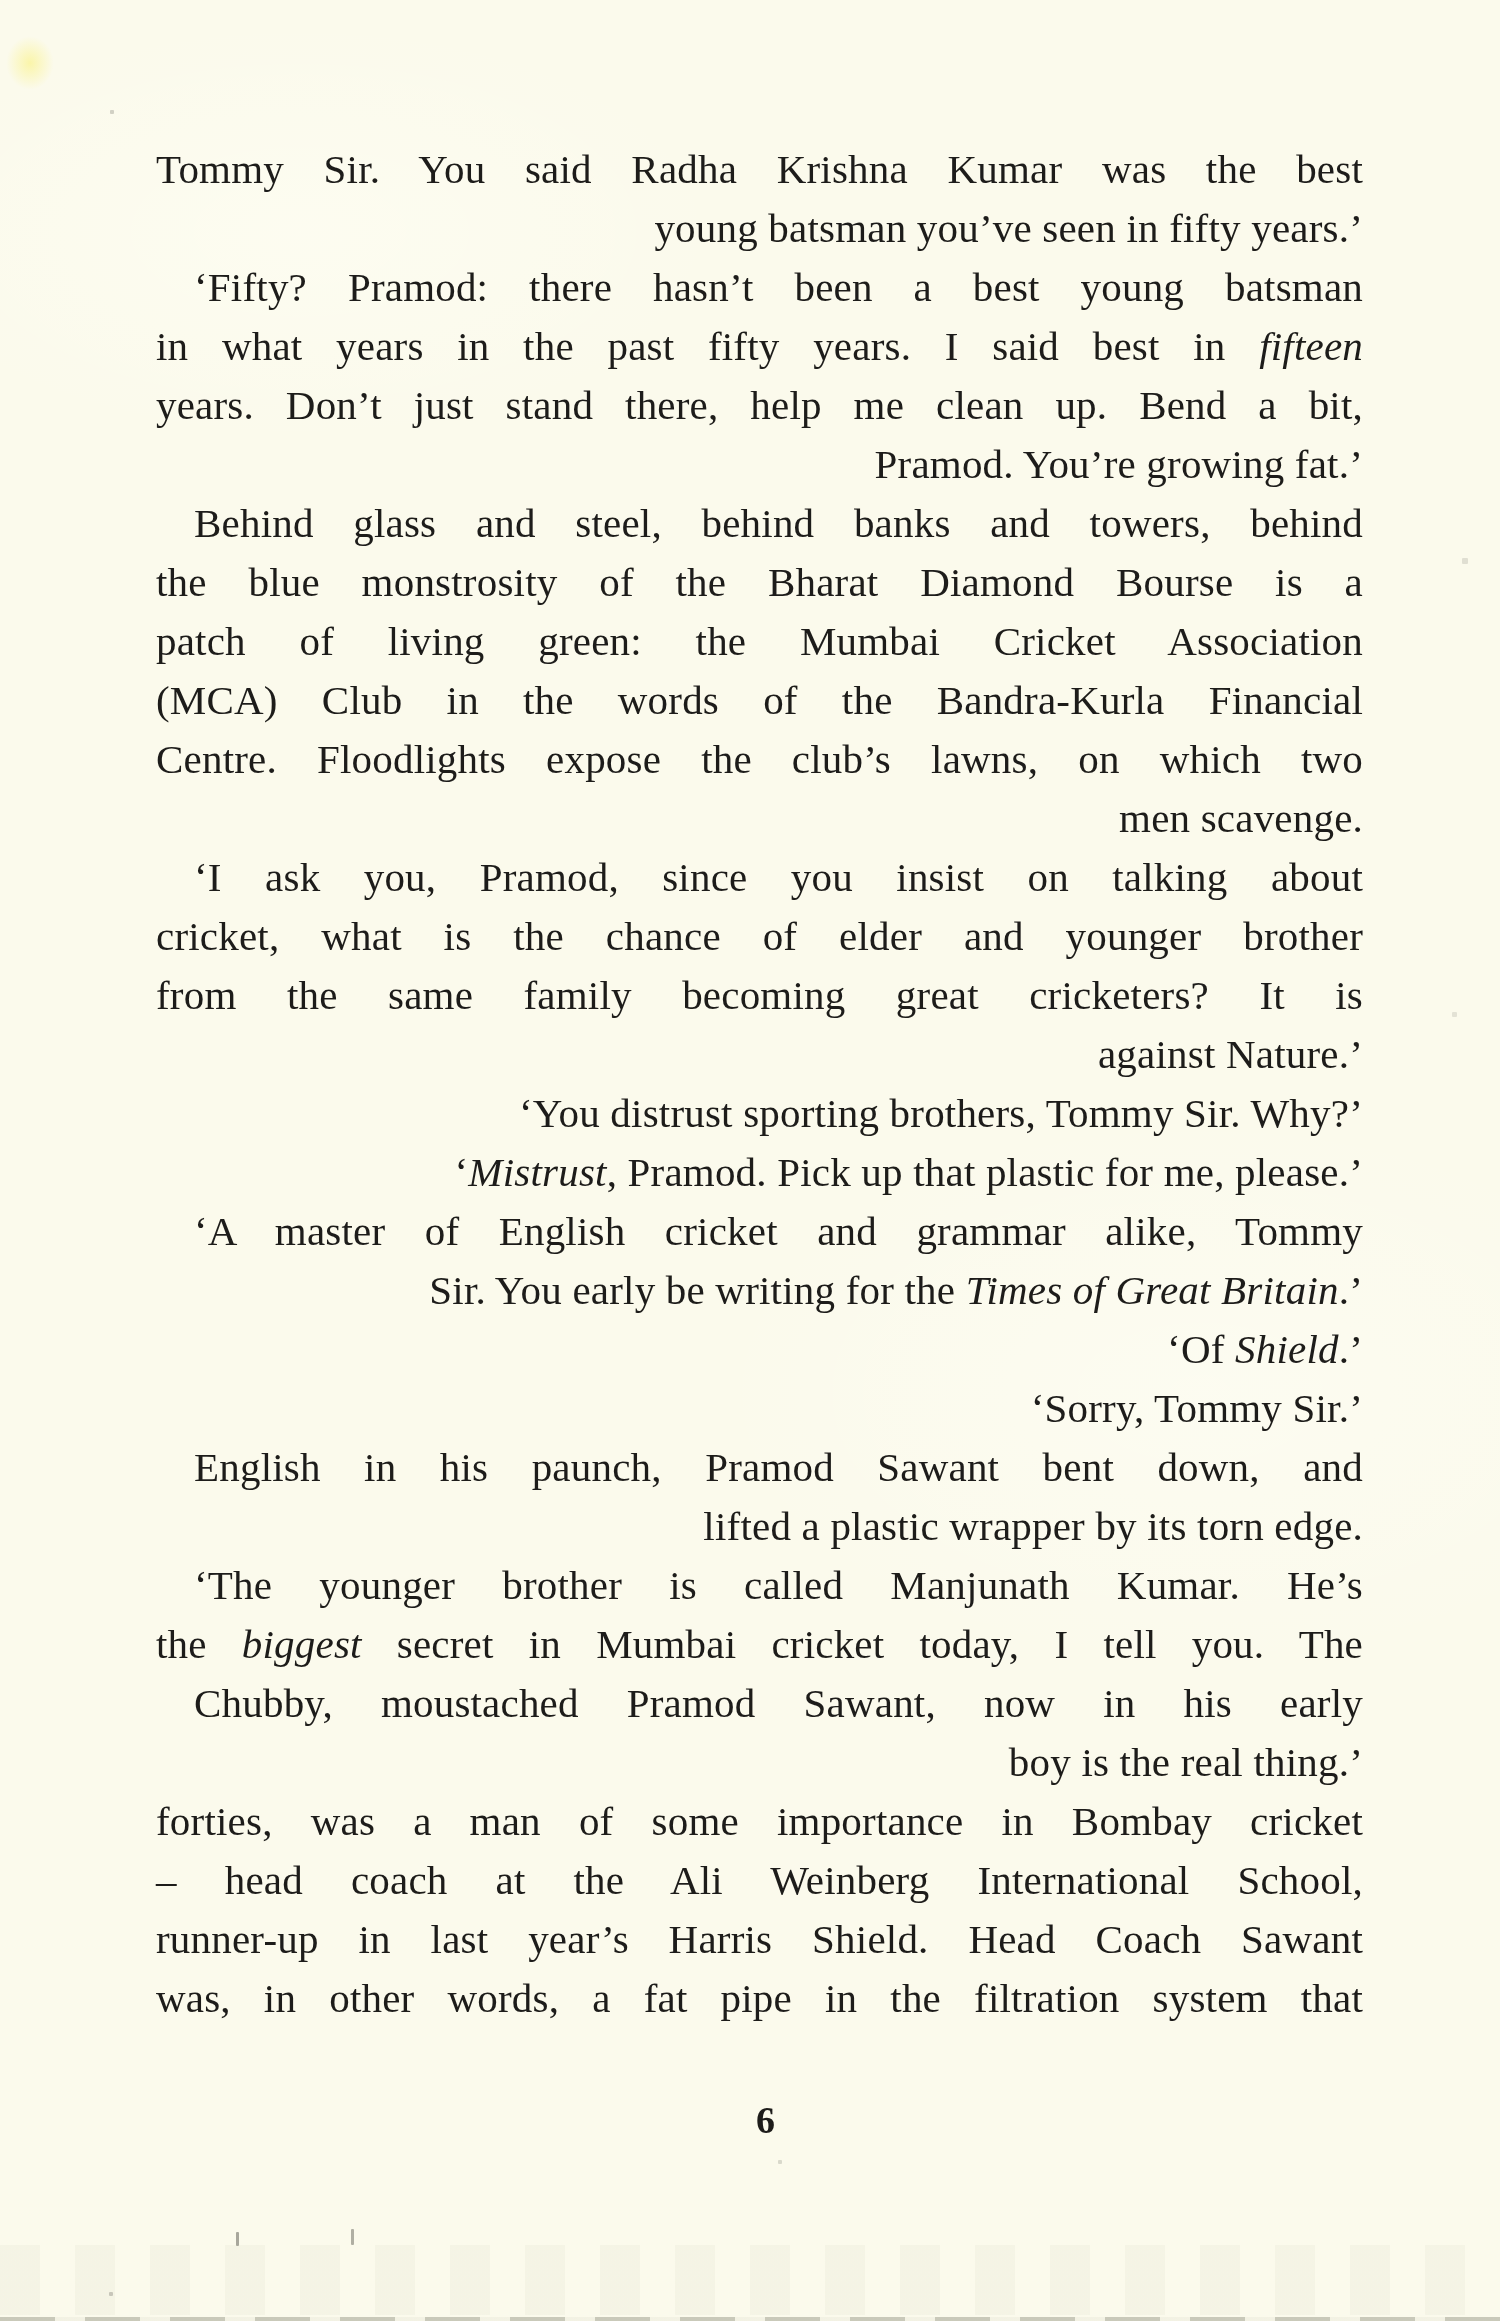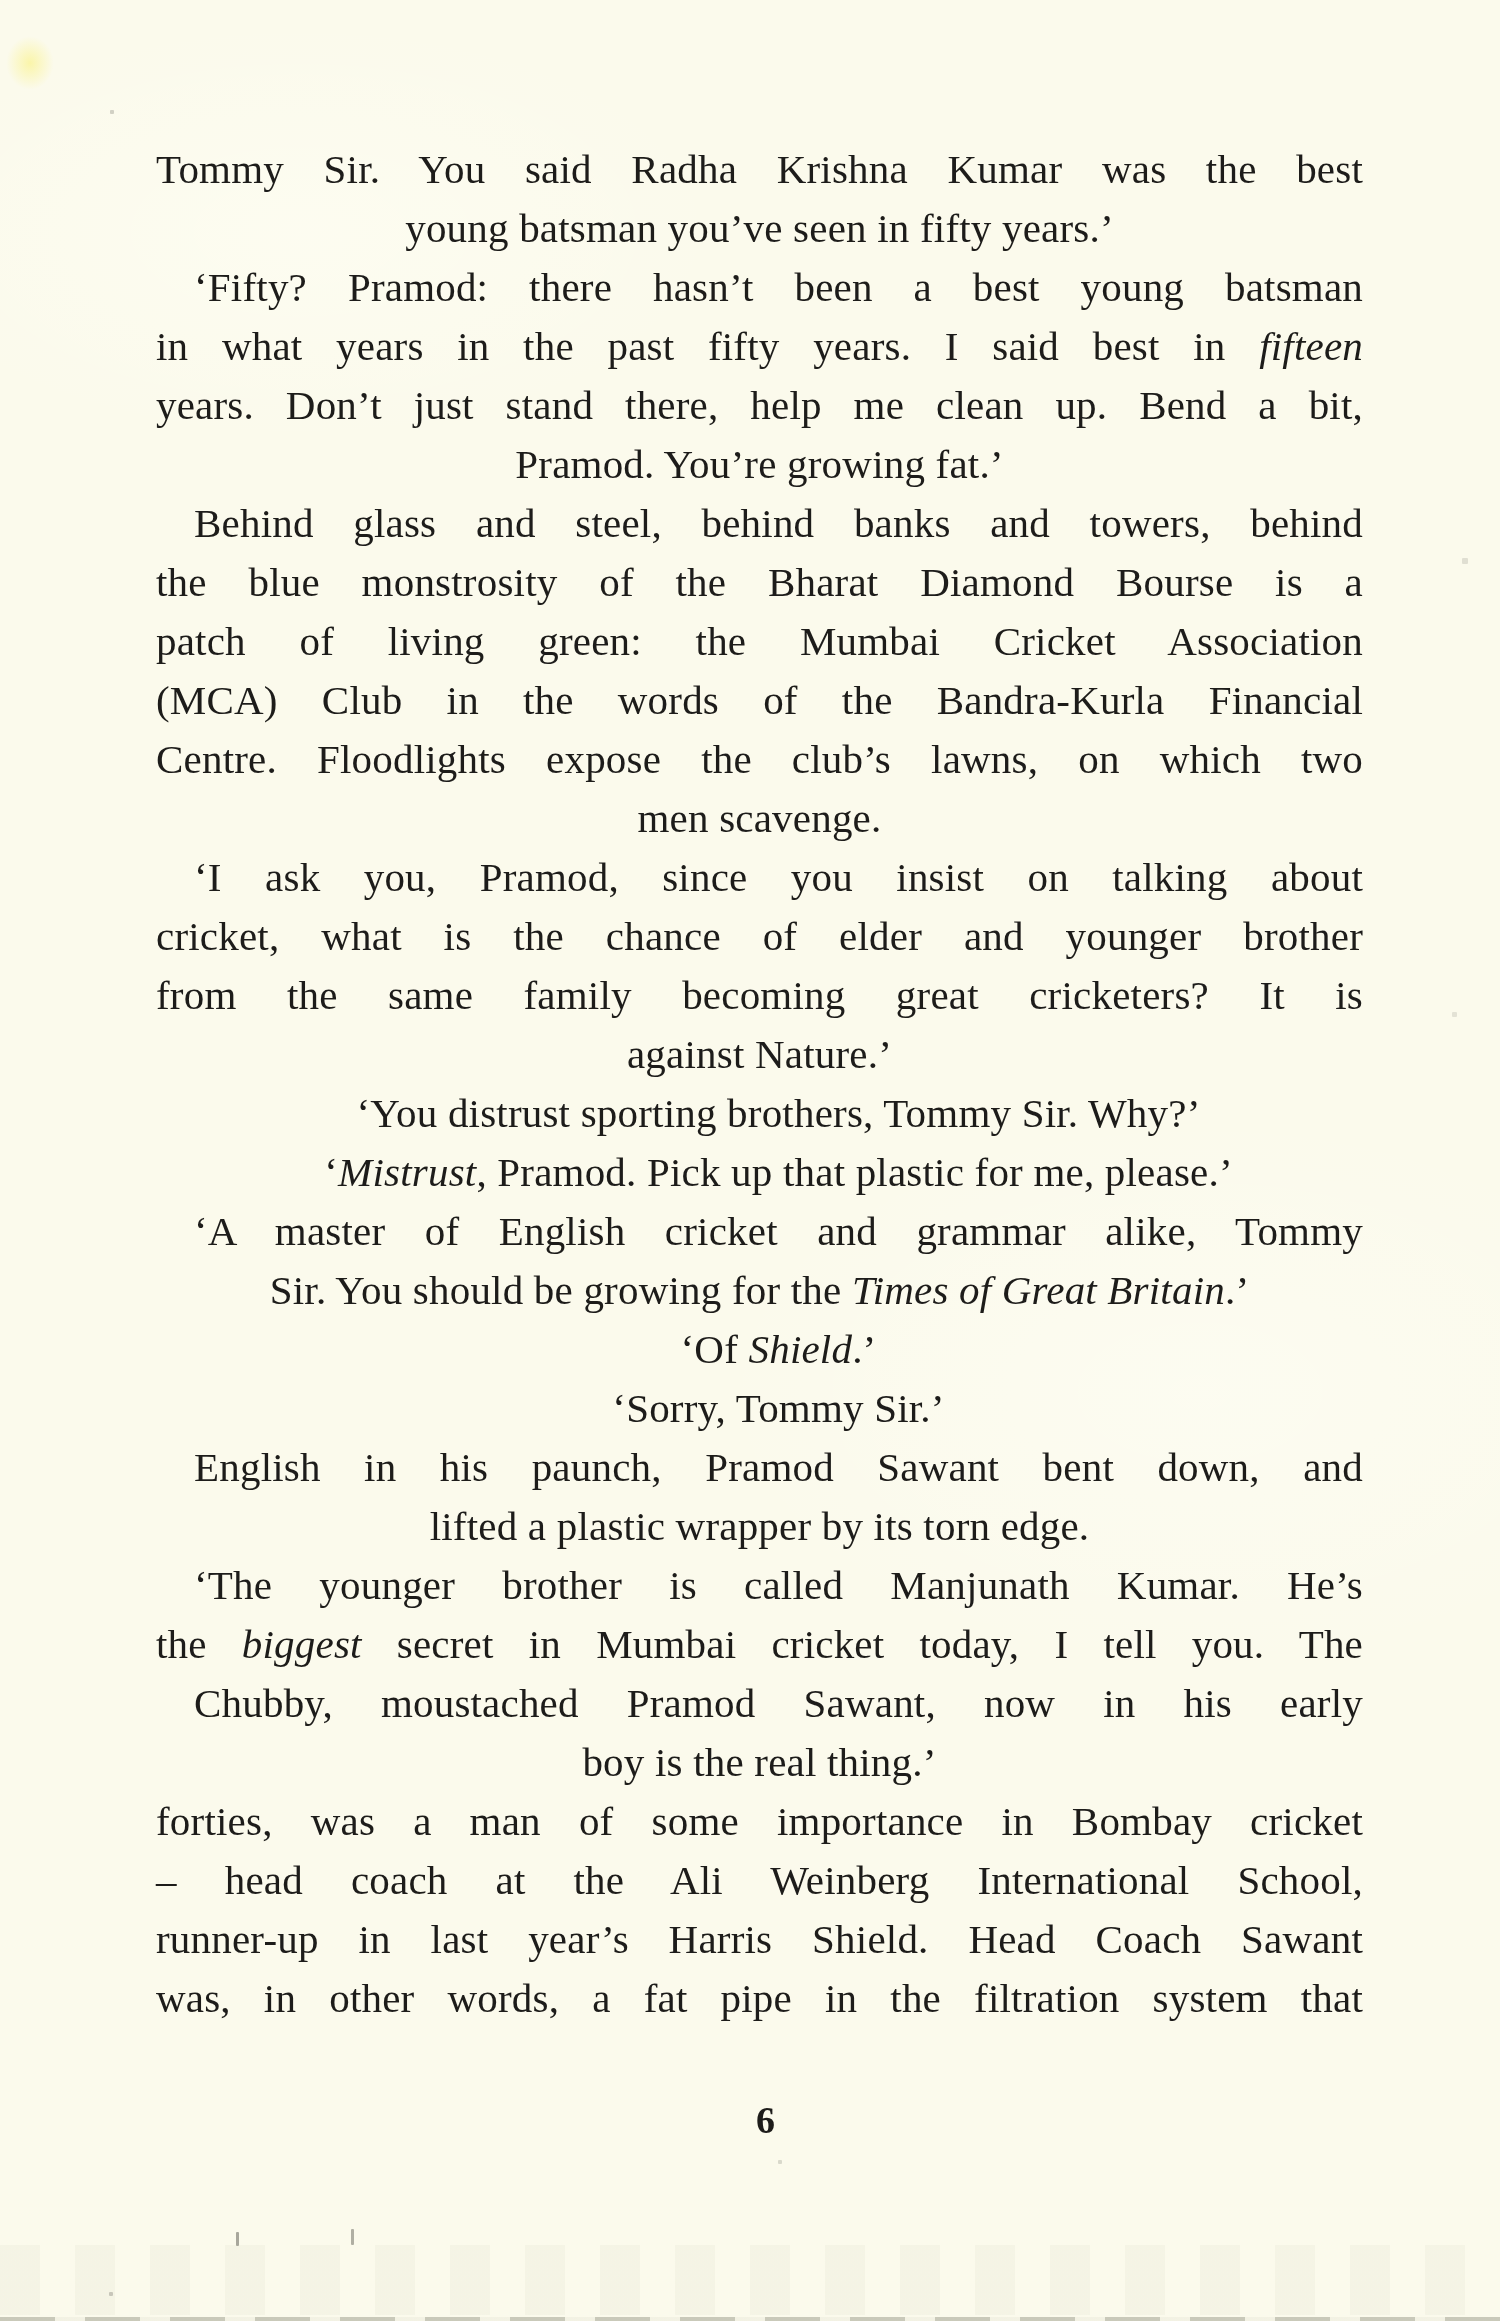--- a/index.html
+++ b/index.html
@@ -23,21 +23,21 @@
   .text-block {
     position: absolute;
     left: 156px;
     top: 140px;
     width: 1207px;
     font-size: 41px;
     line-height: 59px;
     letter-spacing: 0.2px;
   }
   .line {
-    text-align: center;
+    text-align: right;
     min-height: 59px;
   }
   .line.justify {
     text-align: justify;
     text-align-last: justify;
     -moz-text-align-last: justify;
   }
   .line.indent {
     text-indent: 38px;
   }
@@ -120,21 +120,21 @@
       <div class="line justify"><span>(MCA) Club in the words of the Bandra-Kurla Financial</span></div>
       <div class="line justify"><span>Centre. Floodlights expose the club’s lawns, on which two</span></div>
       <div class="line"><span>men scavenge.</span></div>
       <div class="line justify indent"><span>‘I ask you, Pramod, since you insist on talking about</span></div>
       <div class="line justify"><span>cricket, what is the chance of elder and younger brother</span></div>
       <div class="line justify"><span>from the same family becoming great cricketers? It is</span></div>
       <div class="line"><span>against Nature.’</span></div>
       <div class="line indent"><span>‘You distrust sporting brothers, Tommy Sir. Why?’</span></div>
       <div class="line indent"><span>‘</span><i>Mistrust</i><span>, Pramod. Pick up that plastic for me, please.’</span></div>
       <div class="line justify indent"><span>‘A master of English cricket and grammar alike, Tommy</span></div>
-      <div class="line"><span>Sir. You should be growing for the </span><i>Times of Great Britain</i><span>.’</span></div>
+      <div class="line"><span>Sir. You early be writing for the </span><i>Times of Great Britain</i><span>.’</span></div>
       <div class="line indent"><span>‘Of </span><i>Shield</i><span>.’</span></div>
       <div class="line indent"><span>‘Sorry, Tommy Sir.’</span></div>
       <div class="line justify indent"><span>English in his paunch, Pramod Sawant bent down, and</span></div>
       <div class="line"><span>lifted a plastic wrapper by its torn edge.</span></div>
       <div class="line justify indent"><span>‘The younger brother is called Manjunath Kumar. He’s</span></div>
       <div class="line justify"><span>the </span><i>biggest</i><span> secret in Mumbai cricket today, I tell you. The</span></div>
       <div class="line justify indent"><span>Chubby, moustached Pramod Sawant, now in his early</span></div>
       <div class="line"><span>boy is the real thing.’</span></div>
       <div class="line justify"><span>forties, was a man of some importance in Bombay cricket</span></div>
       <div class="line justify"><span>– head coach at the Ali Weinberg International School,</span></div>

